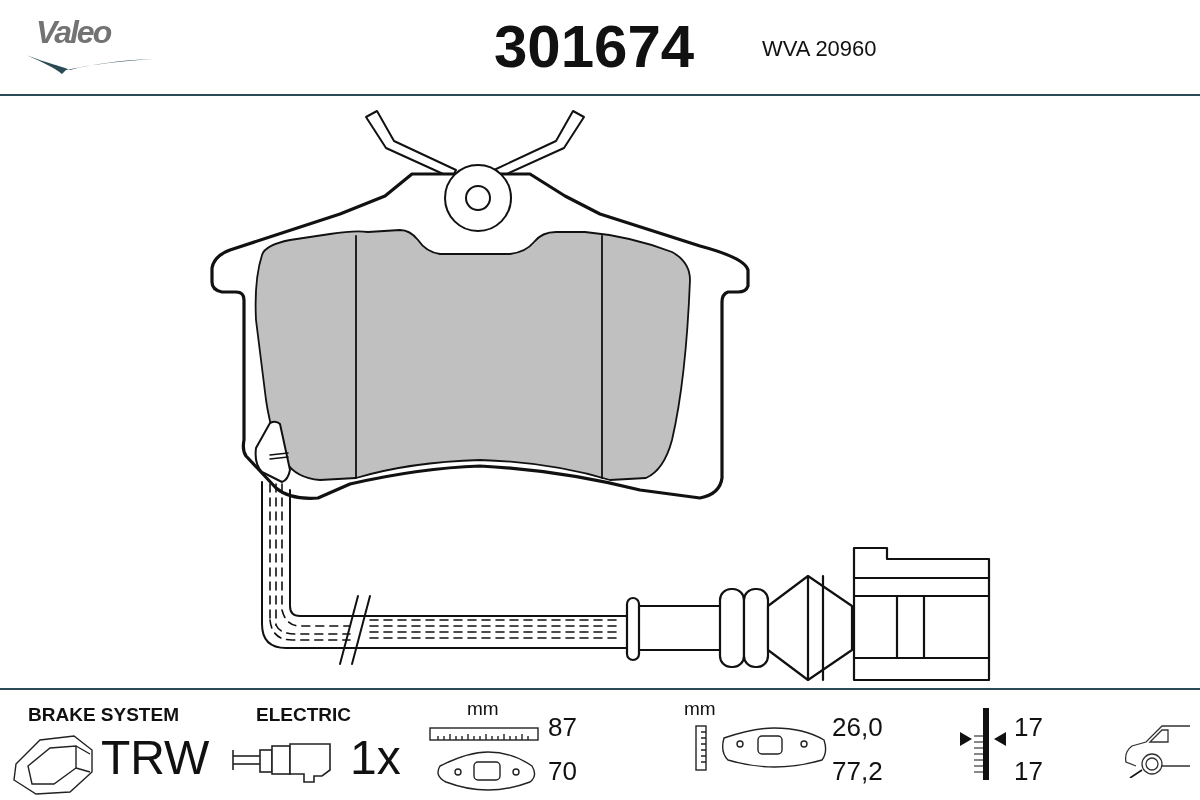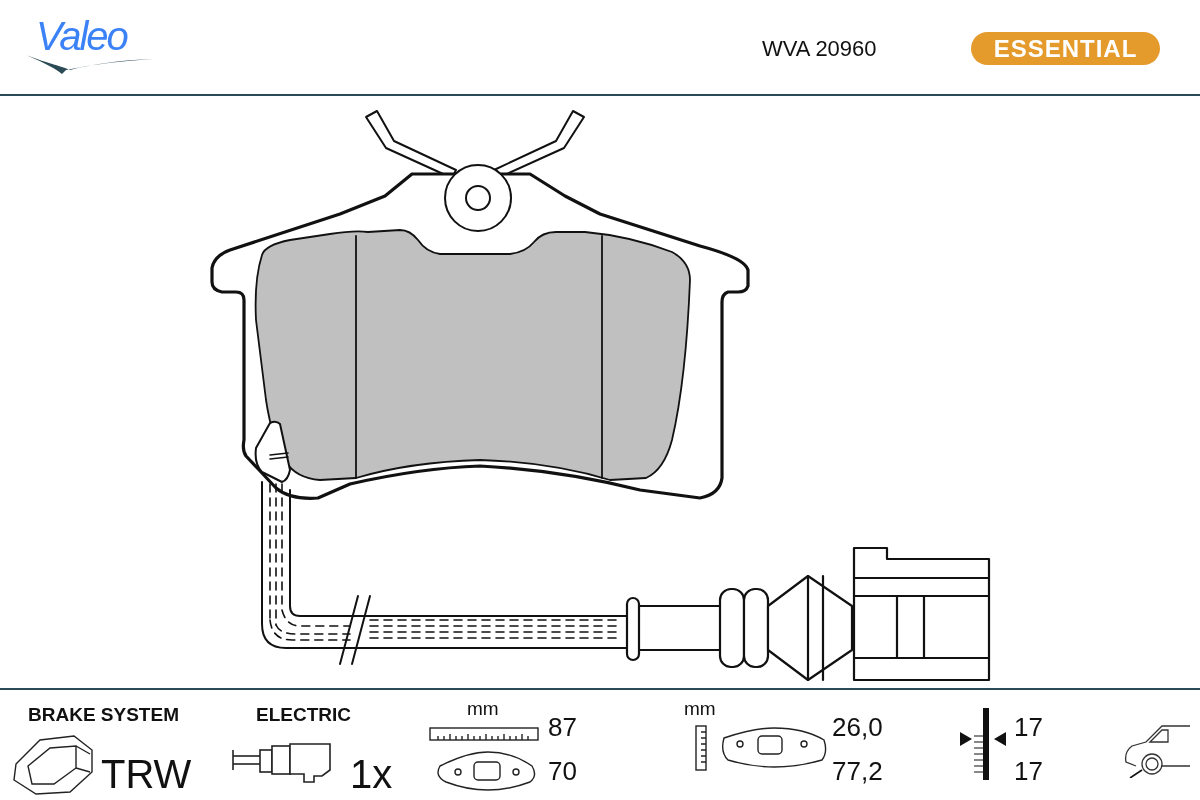--- a/index.html
+++ b/index.html
@@ -1,42 +1,42 @@
 <!DOCTYPE html>
 <html><head>
 <meta charset="utf-8">
 <style>
   html, body { margin:0; padding:0; background:#fff; }
   body { width:1200px; height:800px; position:relative; overflow:hidden; font-family:"Liberation Sans", sans-serif; color:#111; }
   .header { position:absolute; left:0; top:0; width:1200px; height:94px; border-bottom:2px solid #2a4a55; }
   .logo { position:absolute; left:22px; top:14px; width:140px; height:62px; }
-  .logo-text { position:absolute; left:14px; top:0; font-family:"Liberation Sans", sans-serif; font-weight:normal; font-style:italic; font-size:40px; color:#3b82f6; letter-spacing:-2px; }
+  .logo-text { position:absolute; left:14px; top:0; font-family:"Liberation Sans", sans-serif; font-weight:bold; font-style:italic; font-size:32px; color:#737373; letter-spacing:-2px; }
   .part-number { position:absolute; left:494px; top:12px; font-weight:bold; font-size:60px; letter-spacing:0px; color:#111; }
   .wva { position:absolute; left:749px; top:36px; font-size:22px; color:#111;margin-left:13px; }
   .badge { position:absolute; left:971px; top:32px; width:189px; height:33px; border-radius:17px; background:#e59a2c; color:#fff; font-weight:bold; font-size:24px; text-align:center; line-height:33px; letter-spacing:1px; }
   .drawing { position:absolute; left:0; top:96px; width:1200px; height:592px; }
   .footer { position:absolute; left:0; top:688px; width:1200px; height:112px; border-top:2px solid #2a4a55; }
   .f-label { position:absolute; font-weight:bold; font-size:19px; }
-  .f-big { position:absolute; font-size:40px;margin-top:22px; }
+  .f-big { position:absolute; font-size:48px; }
   .f-num { position:absolute; font-size:26px; line-height:38px; }
   .f-mm { position:absolute; font-size:19px;text-align:center; }
   svg { position:absolute; }
 </style>
 </head>
 <body>
 
 <div class="header">
   <div class="logo">
     <span class="logo-text">Valeo</span>
     <svg width="140" height="62" style="left:0;top:0">
       <path d="M2 40 C 20 48, 40 52, 48 56 C 70 50, 100 46, 132 45 C 100 47, 72 50, 44 56 L 40 60 C 30 52, 15 46, 2 40 Z" fill="#2a4a55"></path>
     </svg>
   </div>
+  <div class="part-number">301674</div>
   <div class="wva">WVA 20960</div>
-  <div class="badge">ESSENTIAL</div>
 </div>
 
 <div class="drawing">
   <svg width="1200" height="592" viewBox="0 96 1200 592" style="left:0;top:0">
     <g fill="none" stroke="#111" stroke-linecap="round" stroke-linejoin="round">
 
       <g stroke-width="2" fill="#fff">
         <path d="M366 117 L377 111 L394 141 L456 170 L452 178 L386 148 Z"></path>
         <path d="M584 117 L573 111 L556 141 L494 170 L498 178 L564 148 Z"></path>
       </g>

